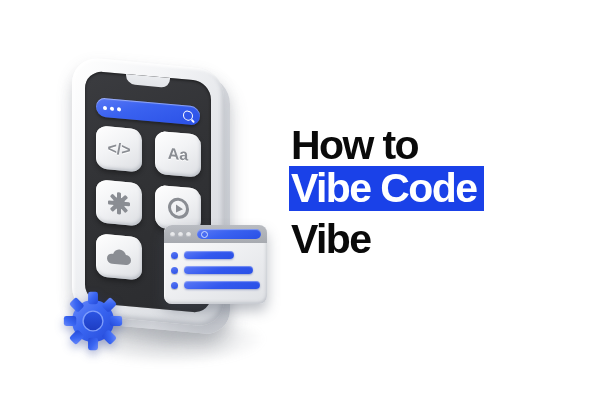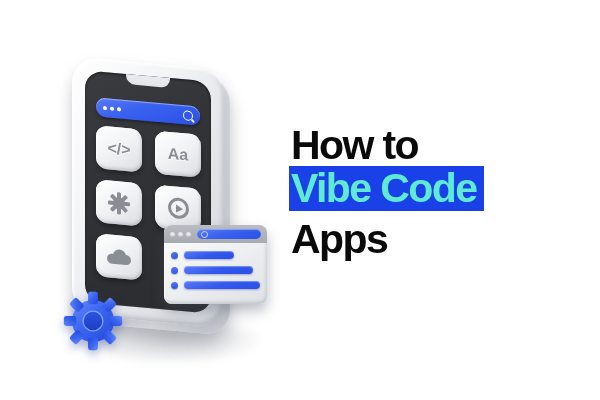--- a/index.html
+++ b/index.html
@@ -22,21 +22,21 @@
     font-family:"Liberation Sans", sans-serif;
     font-weight:bold;
     font-size:41px;
     line-height:42px;
     letter-spacing:-1.6px;
     color:#0a0a0a;
     white-space:nowrap;
     display:block;
   }
   .hl-line.hl-hi{
-    color:#5eead4;
+    color:#ffffff;
     background:#1a41e8;
     display:inline-block;
     padding:1px 8px 2px 2px;
     margin-left:-2px;
   }
   .hl-wrap-hi{display:block;line-height:42px;}
 
   
   .illus{
     position:absolute;
@@ -342,16 +342,16 @@
       </g>
     </svg>
 
   </div>
 
   <div class="headline">
     <span class="hl-line">How to</span>
     <span class="hl-wrap-hi">
       <span class="hl-line hl-hi">Vibe Code</span>
     </span>
-    <span class="hl-line">Apps</span>
+    <span class="hl-line">Vibe</span>
   </div>
 
 </div>
 
 </body></html>

